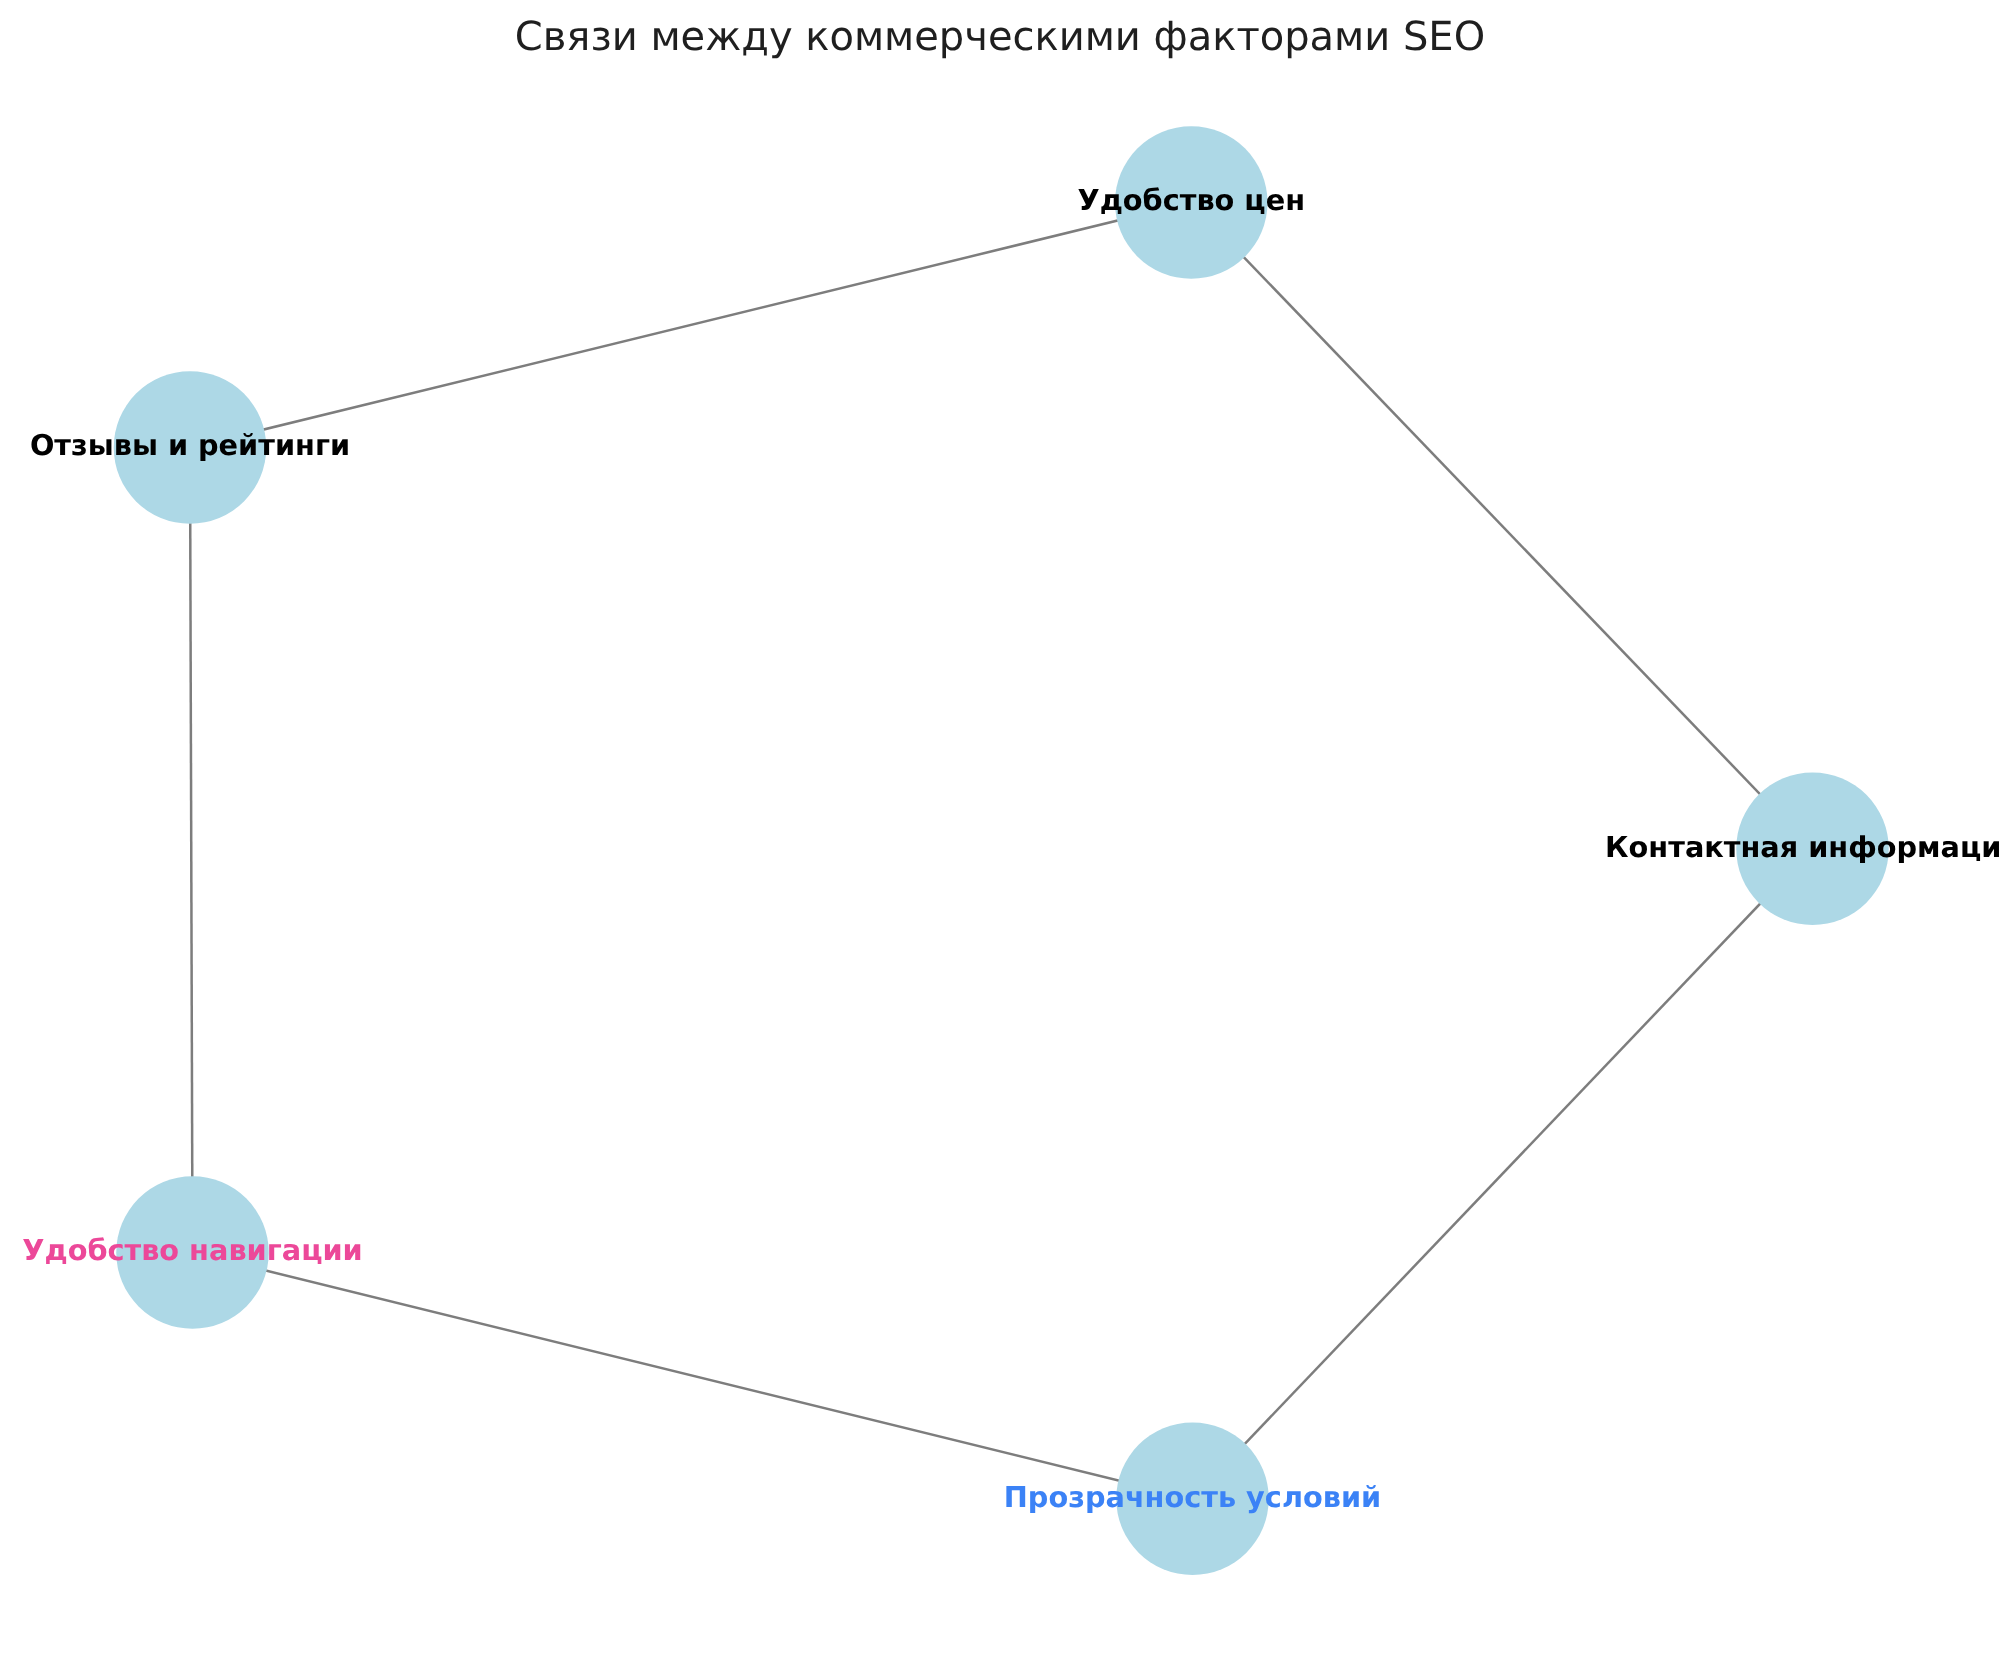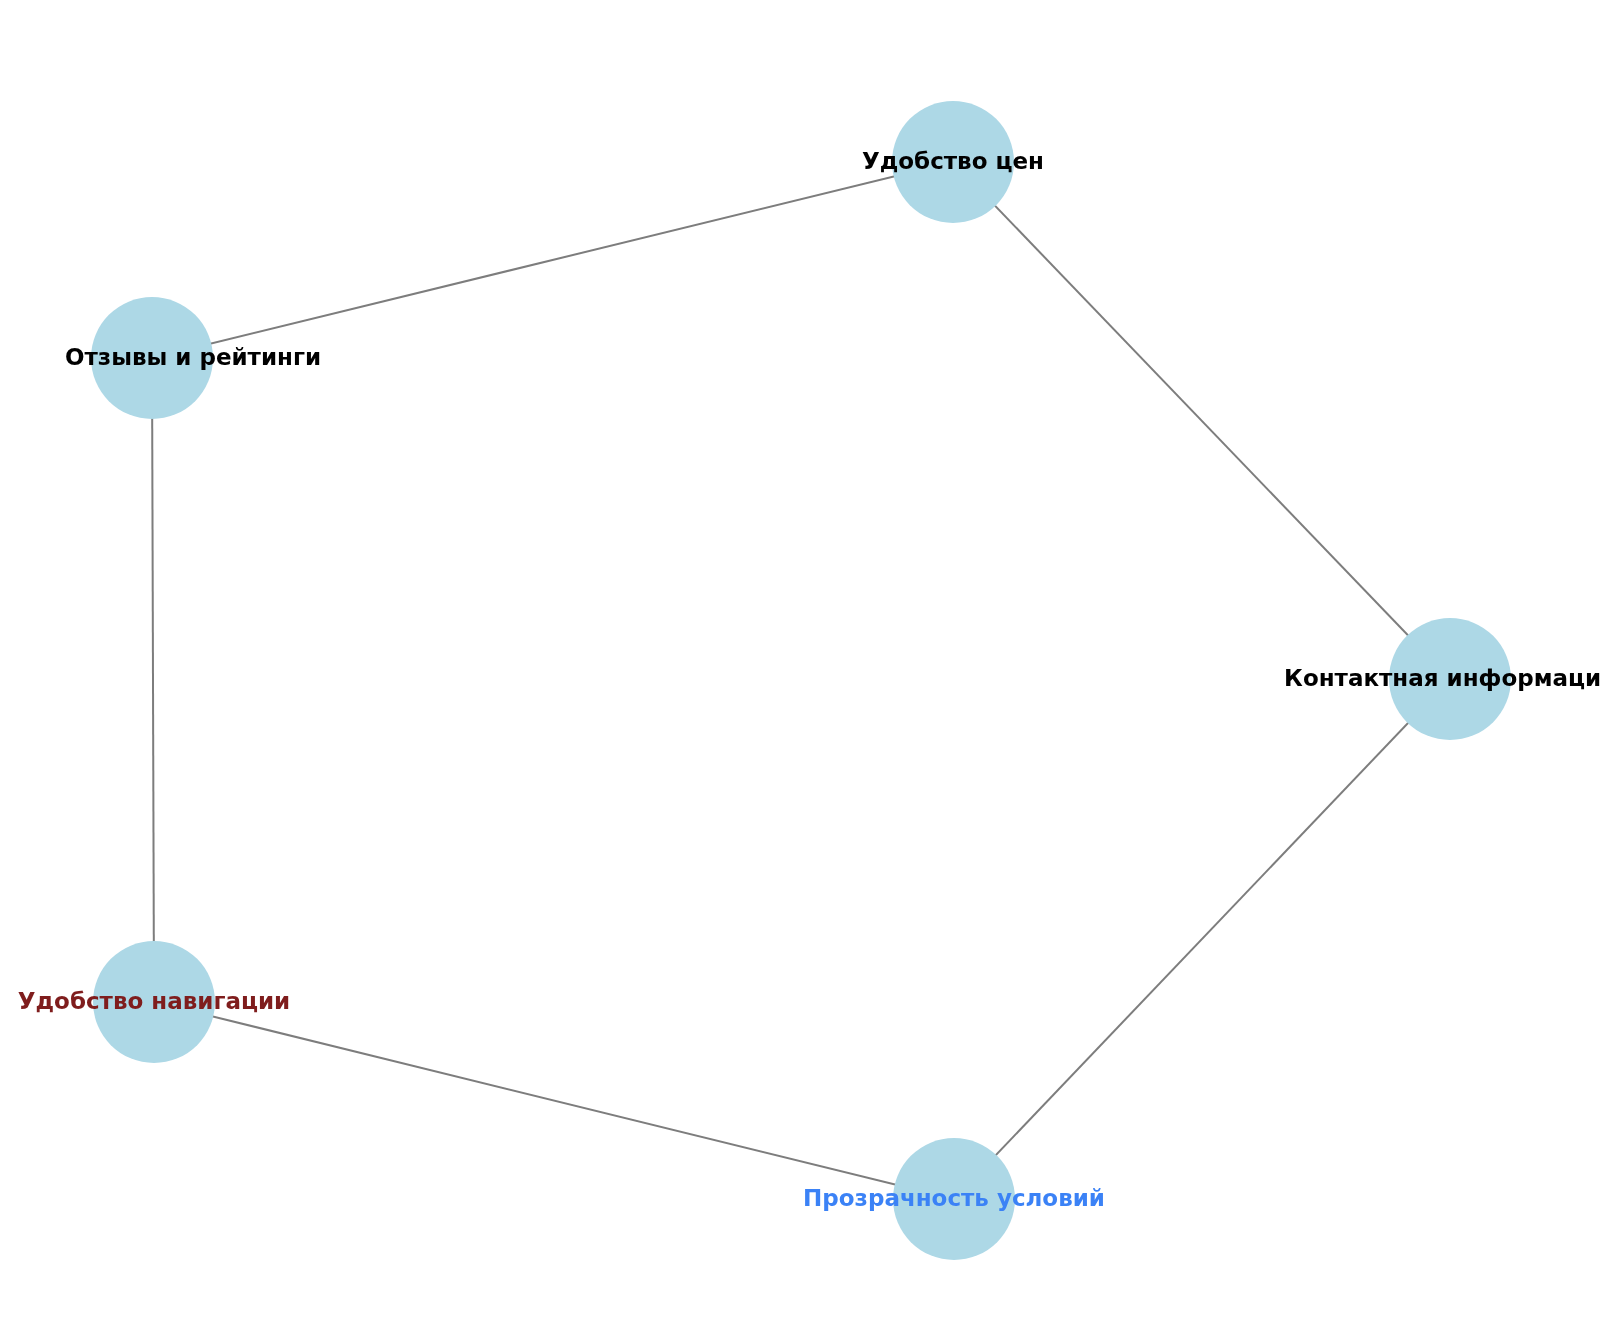--- a/index.html
+++ b/index.html
@@ -55,21 +55,22 @@
       <line x1="953" y1="162" x2="152" y2="358" stroke="#7d7d7d" stroke-width="2"></line>
       <line x1="953" y1="162" x2="1450" y2="679" stroke="#7d7d7d" stroke-width="2"></line>
       <line x1="152" y1="358" x2="154" y2="1002" stroke="#7d7d7d" stroke-width="2"></line>
       <line x1="154" y1="1002" x2="954" y2="1199" stroke="#7d7d7d" stroke-width="2"></line>
       <line x1="1450" y1="679" x2="954" y2="1199" stroke="#7d7d7d" stroke-width="2"></line>
     </svg>
   <div id="node-layer">
       <div class="graph-node" style="width: 122px; height: 122px; left: 892px; top: 101px; background: rgb(173, 216, 230);"></div>
       <div class="graph-node-label" style="left: 953px; top: 162px; color: rgb(0, 0, 0);">Удобство цен</div>
       <div class="graph-node" style="width: 122px; height: 122px; left: 91px; top: 297px; background: rgb(173, 216, 230);"></div>
-      <div class="graph-node-label" style="left: 152px; top: 358px; color: rgb(0, 0, 0); margin-left: 41px;">Отзывы и рейтинги</div>
+      <div class="graph-node-label" style="left: 152px; top: 358px; color: rgb(0, 0, 0);">Отзывы и рейтинги</div>
       <div class="graph-node" style="width: 122px; height: 122px; left: 1389px; top: 618px; background: rgb(173, 216, 230);"></div>
       <div class="graph-node-label" style="left: 1450px; top: 679px; color: rgb(0, 0, 0);">Контактная информация</div>
       <div class="graph-node" style="width: 122px; height: 122px; left: 93px; top: 941px; background: rgb(173, 216, 230);"></div>
-      <div class="graph-node-label" style="left: 154px; top: 1002px; color: #7f1d1d;">Удобство навигации</div>
+      <div class="graph-node-label" style="left: 154px; top: 1002px; color: #ec4899;">Удобство навигации</div>
       <div class="graph-node" style="width: 122px; height: 122px; left: 893px; top: 1138px; background: rgb(173, 216, 230);"></div>
       <div class="graph-node-label" style="left: 954px; top: 1199px; color: #3b82f6;">Прозрачность условий</div>
     </div>
+  <div id="figure-title" style="color: rgb(31, 31, 31);">Связи между коммерческими факторами SEO</div>
 </div>
 
 </body></html>

